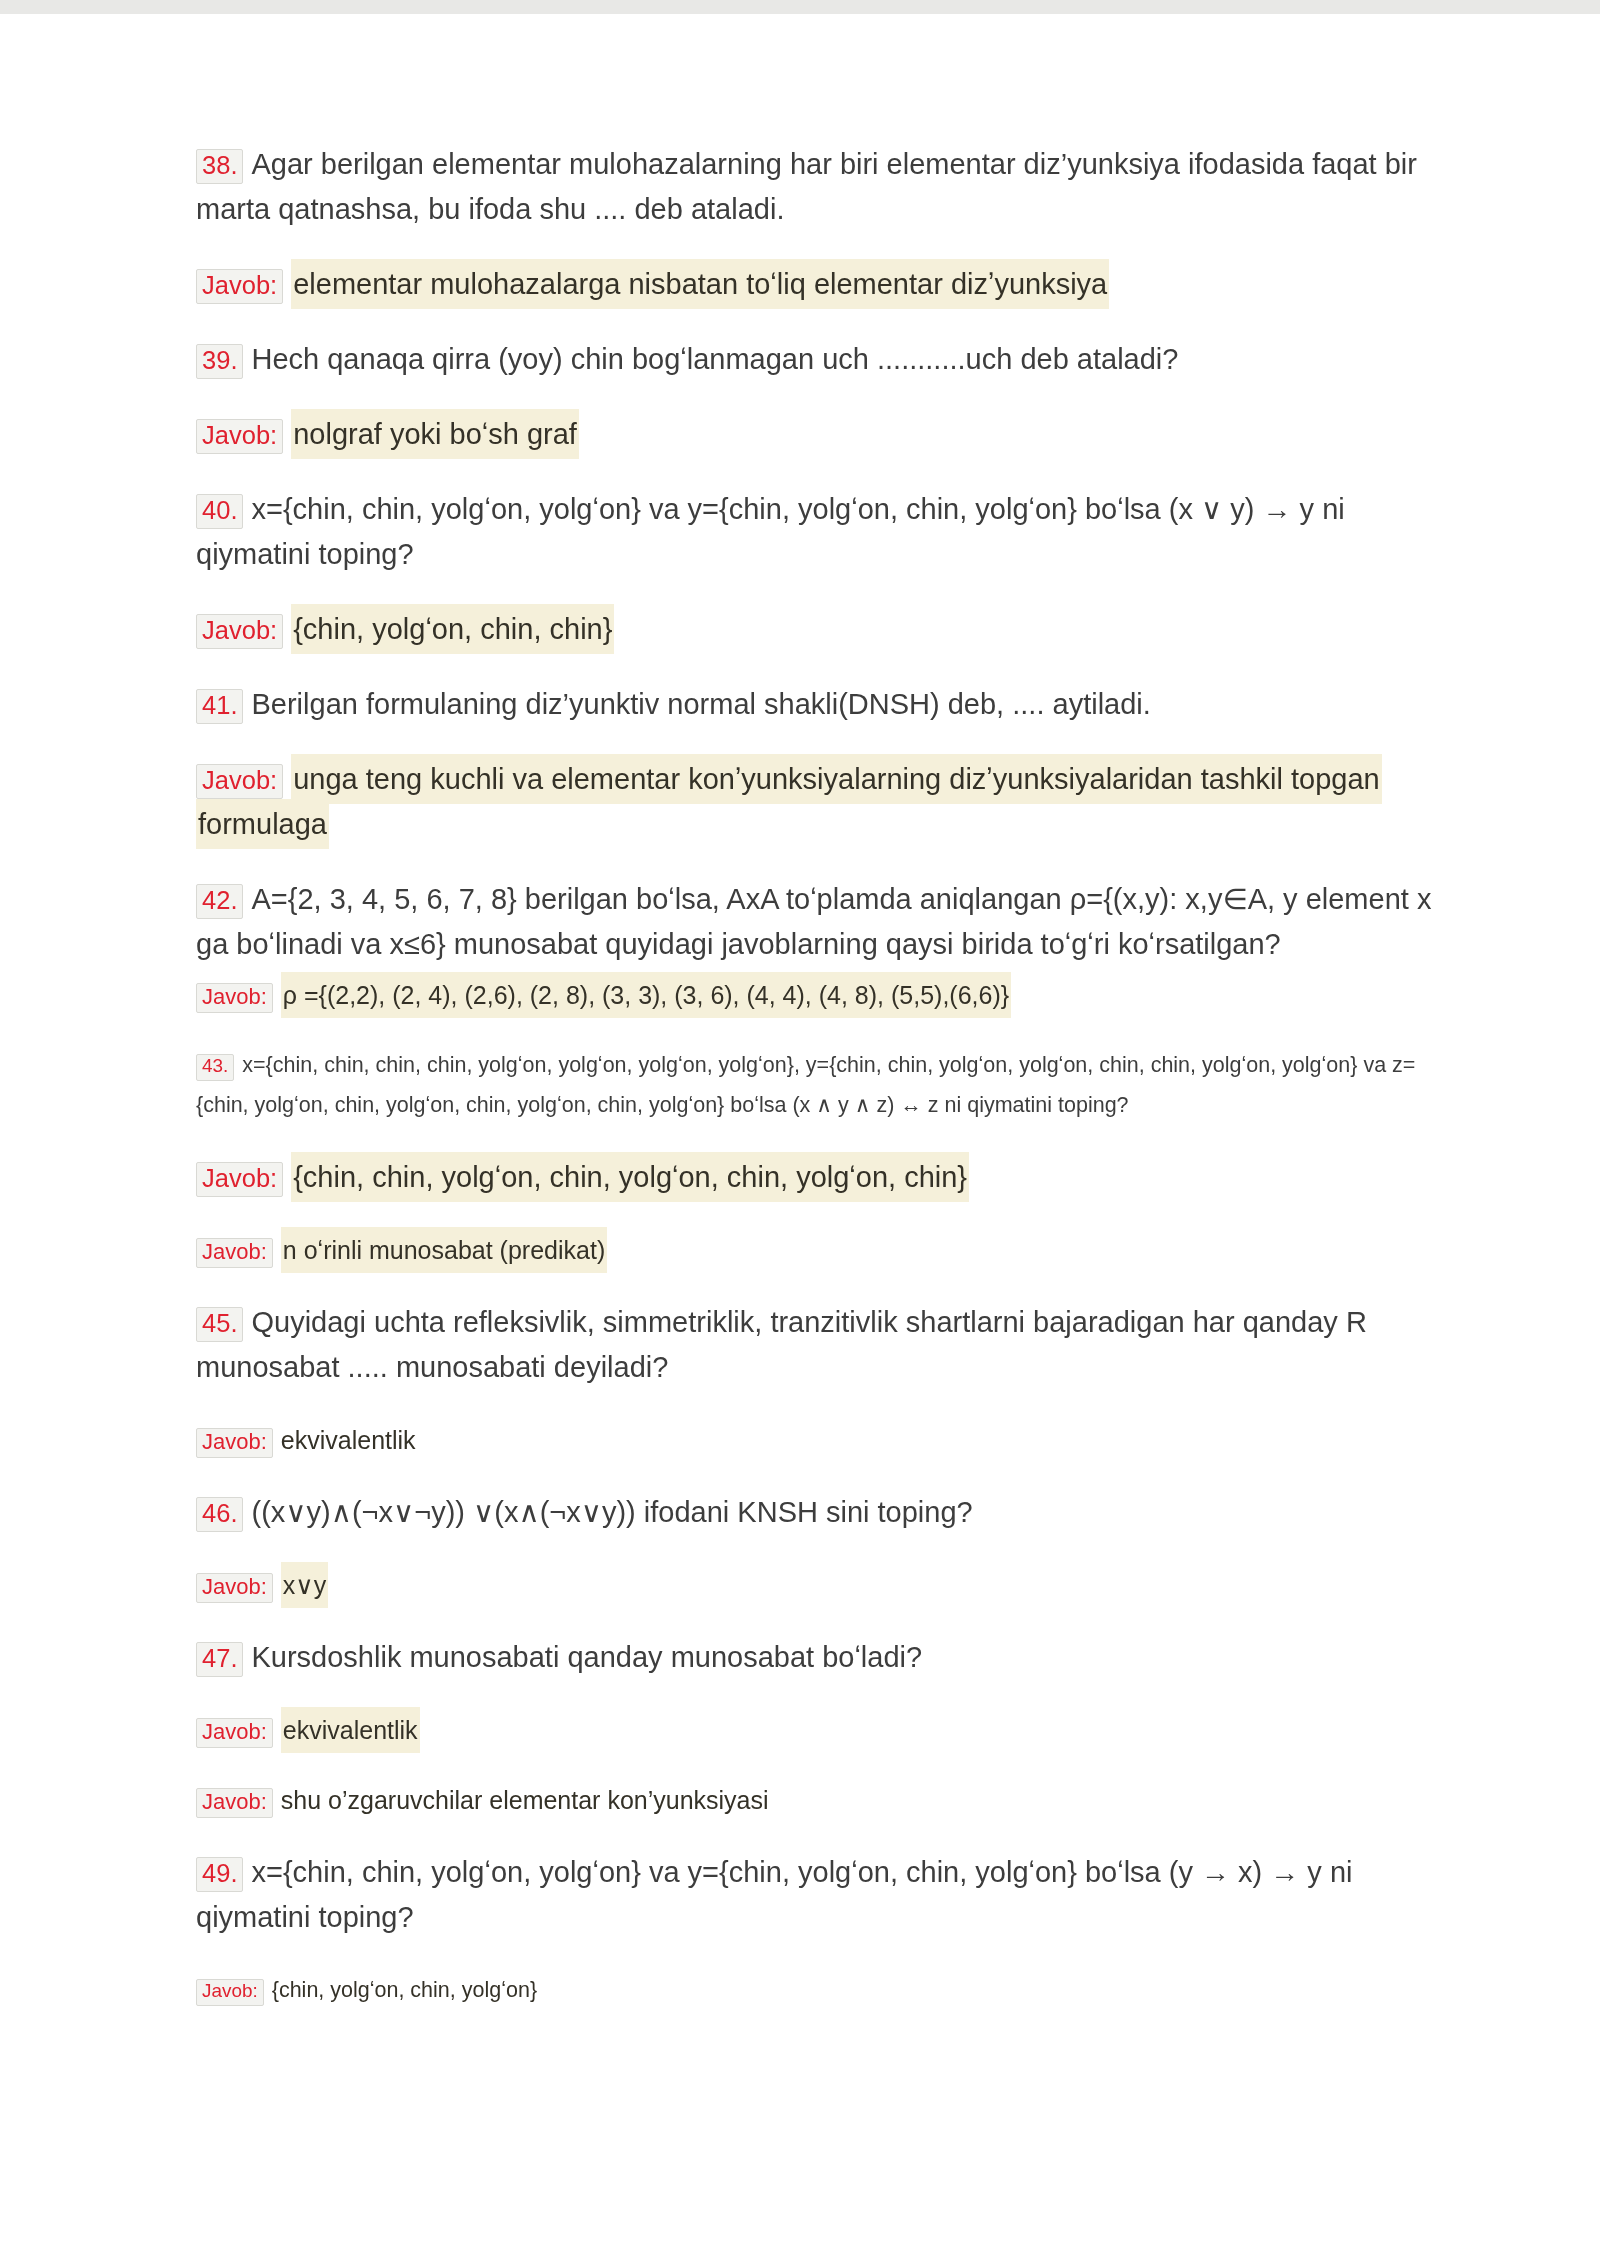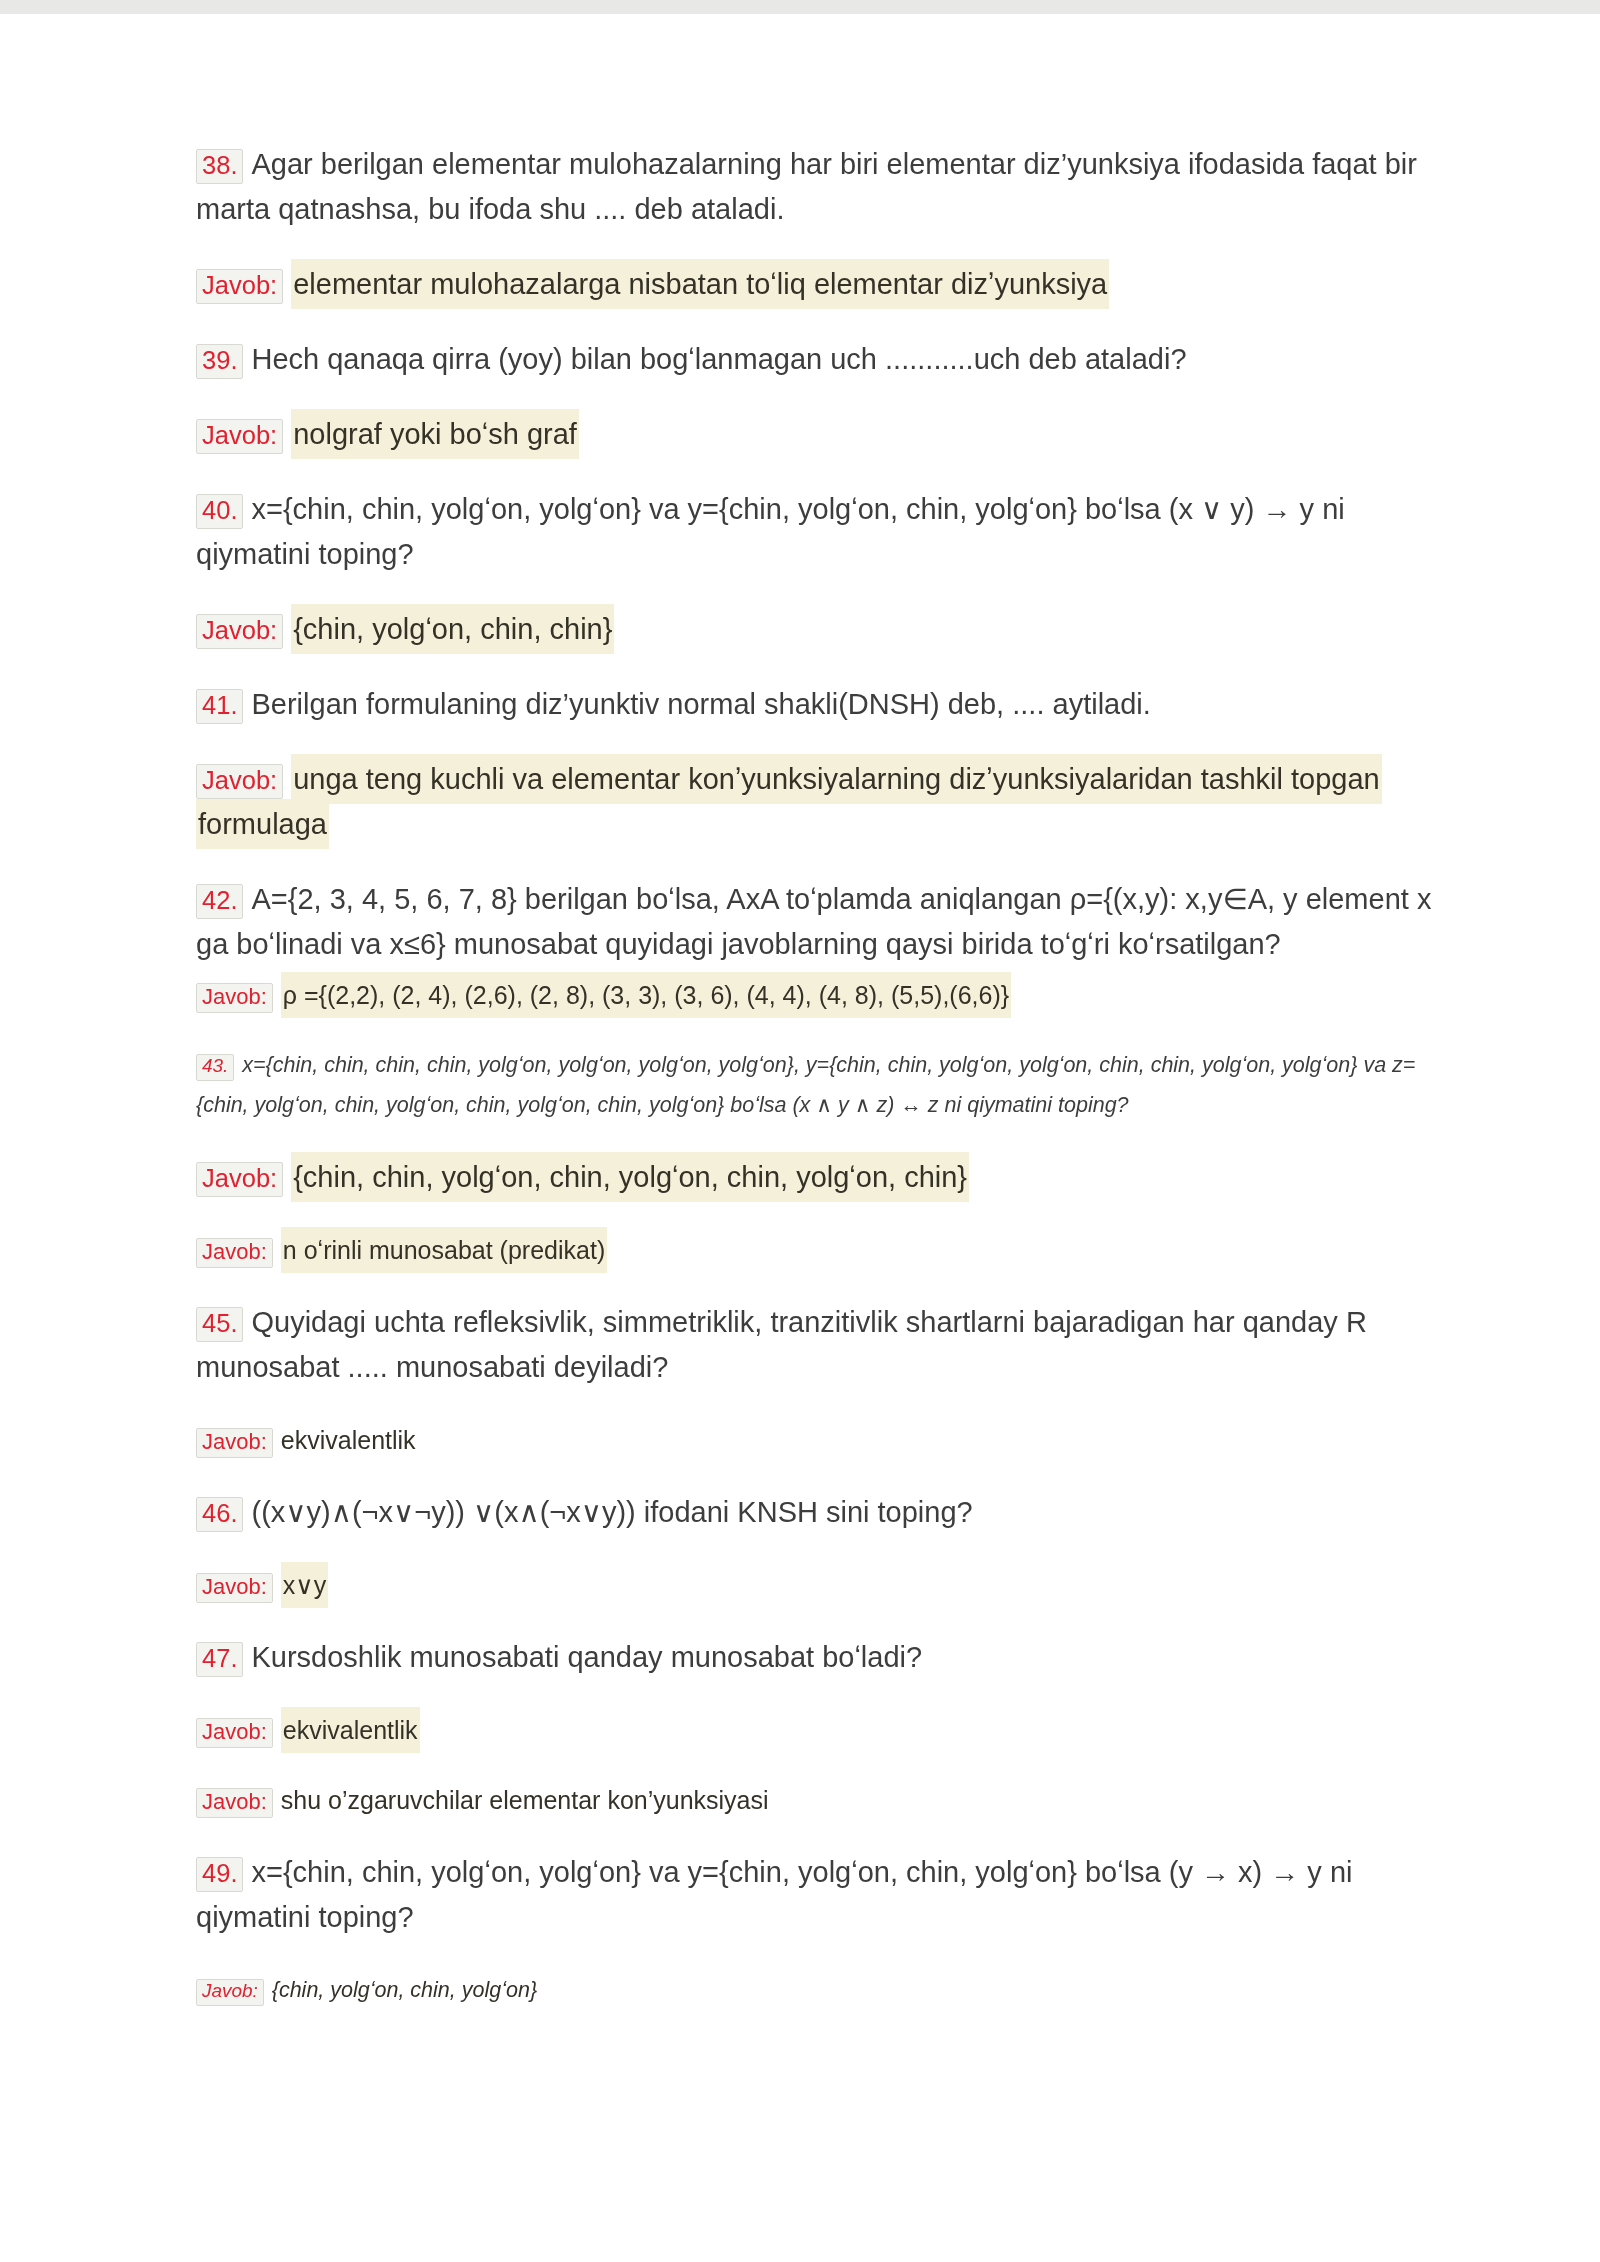--- a/index.html
+++ b/index.html
@@ -25,21 +25,21 @@
     padding:128px 140px 60px 160px;
   }
   .qa{display:block;margin-left:36px;}
   p.question, p.answer{
     color:var(--q-color);
     margin:0 0 30px 0;
   }
   
   .sz-normal{font-size:29px;line-height:45px;}
   .sz-medium{font-size:25px;line-height:40px;}
-  .sz-small{font-size:21.5px;line-height:40px;font-style:italic;}
+  .sz-small{font-size:21.5px;line-height:40px;}
   .tight{margin-bottom:8px !important;}
 
   .badge{
     display:inline-block;
     background:var(--badge-bg);
     border:1px solid var(--badge-border);
     border-radius:2px;
     color:var(--red);
     padding:0px 5px 2px 5px;
     margin-right:8px;
@@ -66,21 +66,21 @@
     <p class="question sz-normal">
       <span class="badge q-num">38.</span><span class="q-text">Agar berilgan elementar mulohazalarning har biri elementar diz’yunksiya ifodasida faqat bir marta qatnashsa, bu ifoda shu .... deb ataladi.</span>
     </p>
     <p class="answer sz-normal">
       <span class="badge a-label">Javob:</span><span class="a-text highlight">elementar mulohazalarga nisbatan toʻliq elementar dizʼyunksiya</span>
     </p>
   </div>
 
   <div class="qa">
     <p class="question sz-normal">
-      <span class="badge q-num">39.</span><span class="q-text">Hech qanaqa qirra (yoy) bilan bogʻlanmagan uch ...........uch deb ataladi?</span>
+      <span class="badge q-num">39.</span><span class="q-text">Hech qanaqa qirra (yoy) chin bogʻlanmagan uch ...........uch deb ataladi?</span>
     </p>
     <p class="answer sz-normal">
       <span class="badge a-label">Javob:</span><span class="a-text highlight">nolgraf yoki boʻsh graf</span>
     </p>
   </div>
 
   <div class="qa">
     <p class="question sz-normal">
       <span class="badge q-num">40.</span><span class="q-text">x={chin, chin, yolgʻon, yolgʻon} va y={chin, yolgʻon, chin, yolgʻon} boʻlsa (x ∨ y) → y ni qiymatini toping?</span>
     </p>

